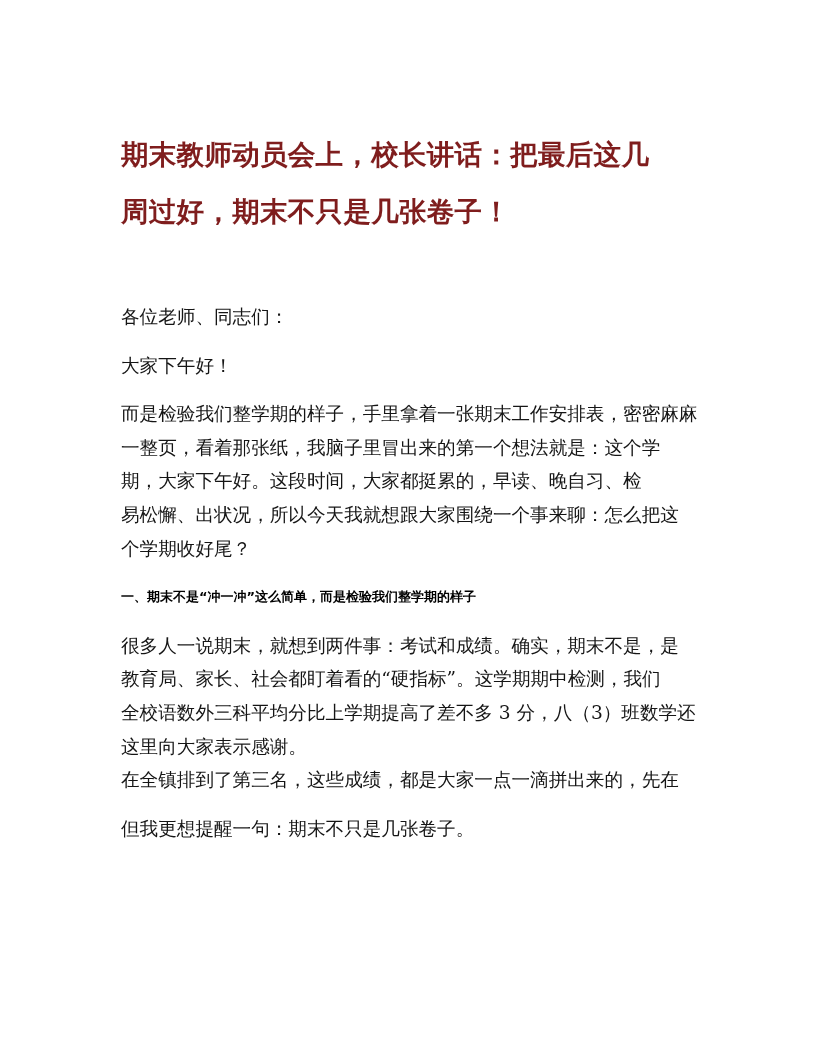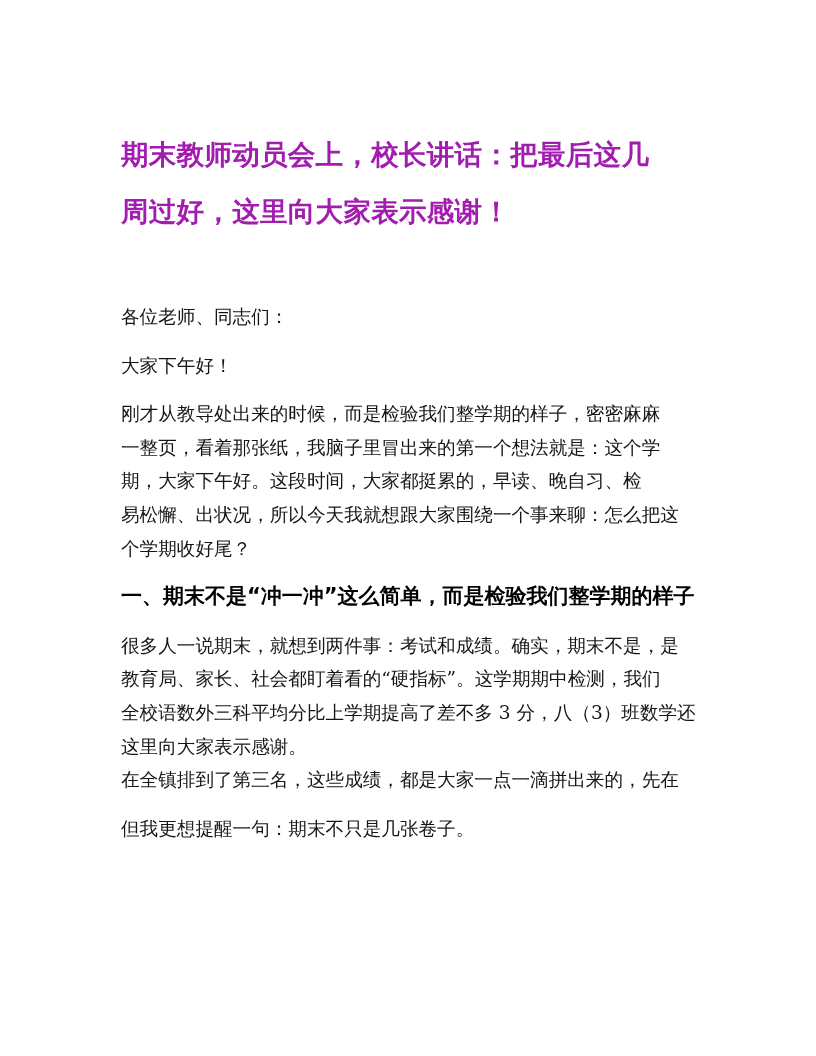--- a/index.html
+++ b/index.html
@@ -2,44 +2,44 @@
 <html><head>
   <meta charset="utf-8">
   <style>
     html, body { margin: 0; padding: 0; background: #ffffff; }
     body { width: 816px; height: 1056px; position: relative; overflow: hidden;
            font-family: "DejaVu Serif", "Liberation Serif", serif; color: #111; }
     .page { position: absolute; left: 121px; top: 0; width: 580px; }
     .title { position: absolute; top: 126px; left: 0; margin: 0;
              font-family: "DejaVu Sans", "Liberation Sans", sans-serif;
              font-weight: bold; font-size: 27.5px; line-height: 57px;
-             letter-spacing: 0.3px; color: #a21caf; white-space: nowrap; }
+             letter-spacing: 0.3px; color: #7f1d1d; white-space: nowrap; }
     .body { position: absolute; top: 300px; left: 0; }
     .para { margin: 0 8px 15px 0; font-size: 18.6px; line-height: 33.6px;
             white-space: nowrap; color: #151515; }
     .heading { margin: 0 0 15px 0; font-family: "DejaVu Sans", "Liberation Sans", sans-serif;
-               font-weight: bold; font-size: 21px; line-height: 33.6px; color: #000;
+               font-weight: bold; font-size: 13px; line-height: 33.6px; color: #000;
                white-space: nowrap; }
     .line { display: block; }
   </style>
 </head>
 <body>
 
 <div class="page">
   <h1 class="title">
     <span class="line">期末教师动员会上，校长讲话：把最后这几</span>
-    <span class="line">周过好，这里向大家表示感谢！</span>
+    <span class="line">周过好，期末不只是几张卷子！</span>
   </h1>
 
   <div class="body">
     <p class="para">各位老师、同志们：</p>
     <p class="para">大家下午好！</p>
 
     <p class="para">
-      <span class="line">刚才从教导处出来的时候，而是检验我们整学期的样子，密密麻麻</span>
+      <span class="line">而是检验我们整学期的样子，手里拿着一张期末工作安排表，密密麻麻</span>
       <span class="line">一整页，看着那张纸，我脑子里冒出来的第一个想法就是：这个学</span>
       <span class="line">期，大家下午好。这段时间，大家都挺累的，早读、晚自习、检</span>
       <span class="line">易松懈、出状况，所以今天我就想跟大家围绕一个事来聊：怎么把这</span>
       <span class="line">个学期收好尾？</span>
     </p>
 
     <h2 class="heading">一、期末不是“冲一冲”这么简单，而是检验我们整学期的样子</h2>
 
     <p class="para">
       <span class="line">很多人一说期末，就想到两件事：考试和成绩。确实，期末不是，是</span>

